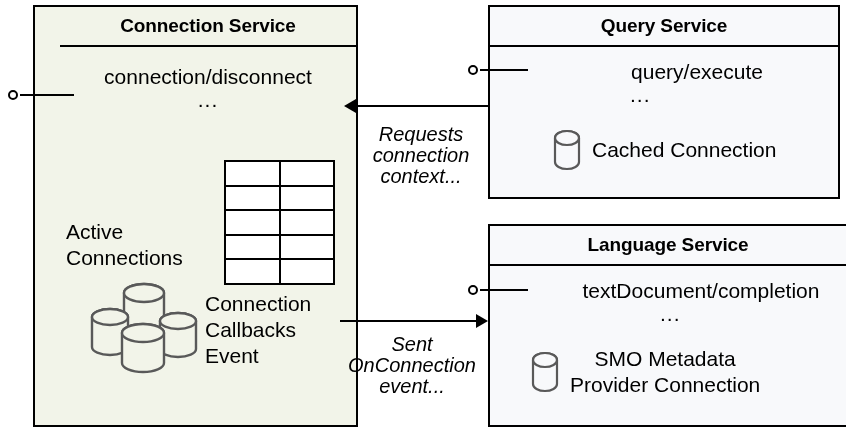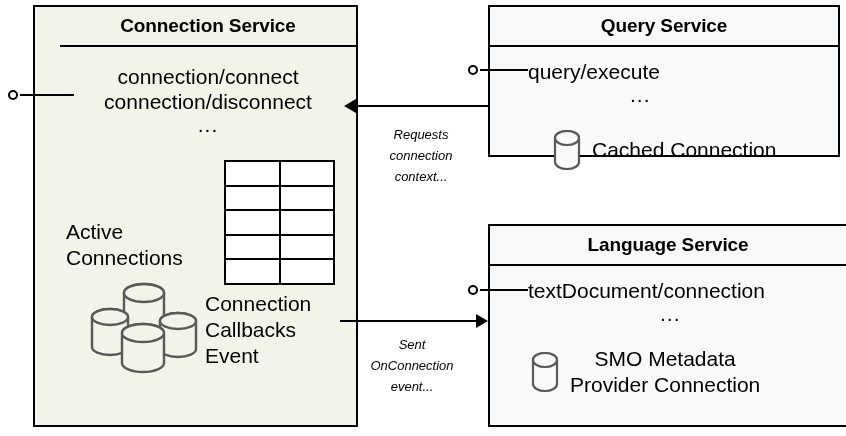--- a/index.html
+++ b/index.html
@@ -51,21 +51,22 @@
     left: 0; right: 0;
     text-align: center;
     color: #000000;
   }
   .op-line {
     font-size: 21px;
     line-height: 25px;
     white-space: nowrap;
   }
   .op-line.left-aligned {
-    text-align: left;
+    text-align: center;
+    margin-left: 28px;
   }
   .op-ellipsis {
     font-size: 21px;
     line-height: 22px;
     letter-spacing: 1px;
   }
 
   
   .lollipop {
     position: absolute;
@@ -99,21 +100,21 @@
     border-top: 7px solid transparent;
     border-bottom: 7px solid transparent;
   }
   .arrowhead.left  { border-right: 12px solid #000000; }
   .arrowhead.right { border-left: 12px solid #000000; }
 
   .connector-label {
     position: absolute;
     text-align: center;
     font-style: italic;
-    font-size: 13px;
+    font-size: 20px;
     line-height: 21px;
     color: #000000;
   }
 
   
   .artifact-label {
     position: absolute;
     text-align: left;
     font-size: 21px;
     line-height: 26px;
@@ -164,21 +165,20 @@
 </head>
 <body>
 
 <div id="canvas">
 
   <div class="component green" style="left:33px; top:5px; width:325px; height:422px;">
     <div class="comp-header">Connection Service</div>
     <div class="comp-body">
 
       <div class="ops" style="top:17px;">
-        <div class="op-line">connection/connect</div>
         <div class="op-line">connection/disconnect</div>
         <div class="op-ellipsis">...</div>
       </div>
 
       <div class="artifact-label" style="left:6px; top:172px; width:160px;">
         <div>Active</div>
         <div>Connections</div>
       </div>
 
       <div class="cyl" style="left:20px; top:228px; width:140px; height:100px;">
@@ -228,21 +228,21 @@
       </div>
 
     </div>
   </div>
 
   <div class="lollipop" style="left:8px; top:88px; width:58px;">
     <div class="lolli-circle"></div>
     <div class="lolli-stem" style="width:54px;"></div>
   </div>
 
-  <div class="component blue" style="left:488px; top:5px; width:352px; height:152px;">
+  <div class="component blue" style="left:488px; top:5px; width:352px; height:194px;">
     <div class="comp-header">Query Service</div>
     <div class="comp-body">
 
       <div class="ops" style="top:12px;">
         <div class="op-line left-aligned" style="padding-left:38px;">query/execute</div>
         <div class="op-ellipsis" style="text-align:left; padding-left:140px;">...</div>
       </div>
 
       <div class="db-row" style="left:62px; top:82px;">
         <span class="cyl" style="position:relative; width:30px; height:42px;">
@@ -260,21 +260,21 @@
   <div class="lollipop" style="left:468px; top:63px; width:54px;">
     <div class="lolli-circle"></div>
     <div class="lolli-stem" style="width:48px;"></div>
   </div>
 
   <div class="component blue" style="left:488px; top:224px; width:360px; height:203px;">
     <div class="comp-header">Language Service</div>
     <div class="comp-body">
 
       <div class="ops" style="top:12px;">
-        <div class="op-line left-aligned" style="padding-left:38px;">textDocument/connection</div>
+        <div class="op-line left-aligned" style="padding-left:38px;">textDocument/completion</div>
         <div class="op-ellipsis" style="text-align:left; padding-left:170px;">...</div>
       </div>
 
       <div class="db-row" style="left:40px; top:80px;">
         <span class="cyl" style="position:relative; width:30px; height:42px;">
           <svg width="30" height="42" viewBox="0 0 30 42" fill="none">
             <path d="M3 9 a12 7 0 0 1 24 0 v24 a12 7 0 0 1 -24 0 z" fill="#F8F9FB" stroke="#595959" stroke-width="2.2"></path>
             <ellipse cx="15" cy="9" rx="12" ry="7" fill="#F8F9FB" stroke="#595959" stroke-width="2.2"></ellipse>
           </svg>
         </span>

